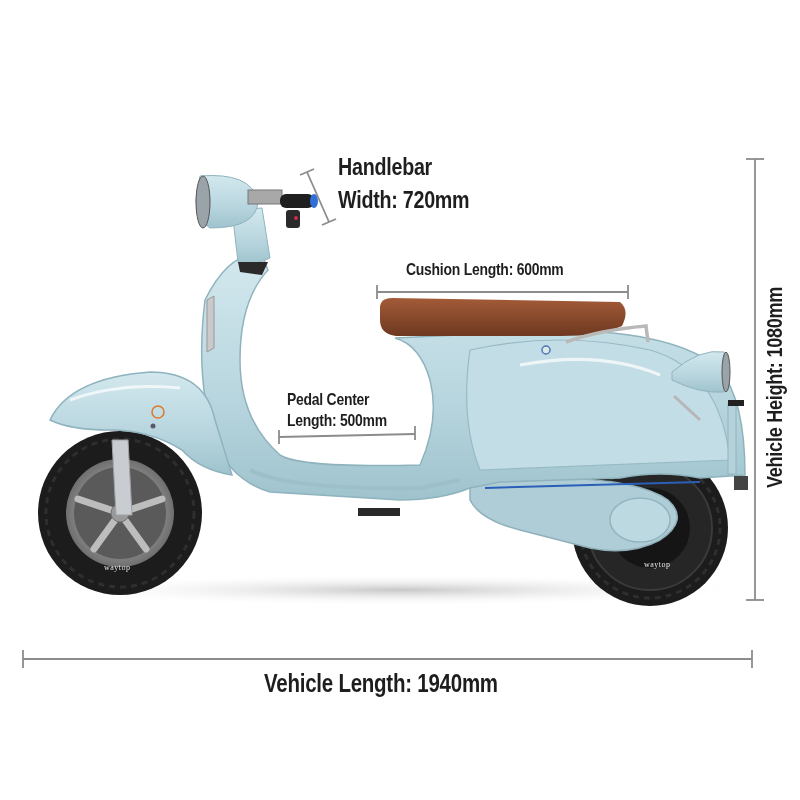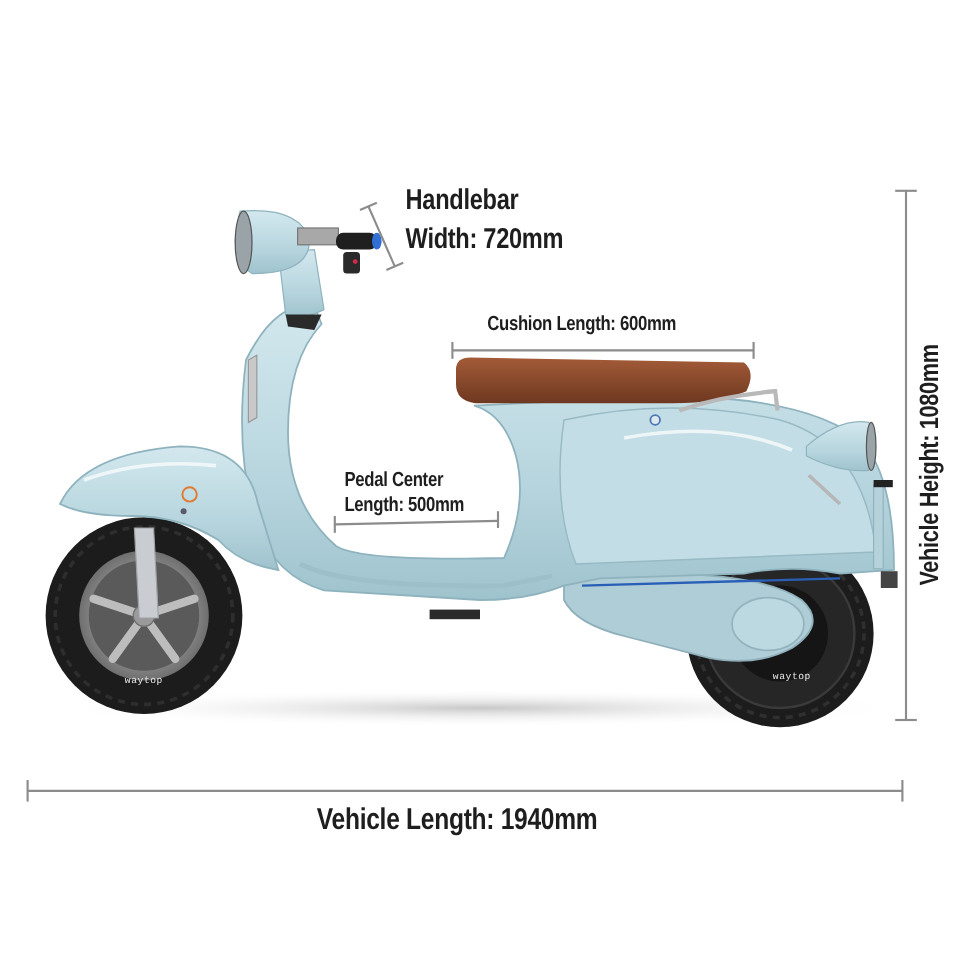--- a/index.html
+++ b/index.html
@@ -9,21 +9,21 @@
     svg.art { position: absolute; left: 0; top: 0; width: 800px; height: 800px; }
     .label { position: absolute; color: #1e1e1e; font-weight: bold;
              font-family: "Liberation Sans Narrow", "Liberation Sans", sans-serif;
              transform-origin: left top; white-space: nowrap; letter-spacing: -0.3px; }
     .lbl-handlebar { left: 338px; top: 150px; font-size: 24px; line-height: 33px; transform: scaleX(0.82); }
     .lbl-cushion   { left: 406px; top: 260px; font-size: 17px; line-height: 20px; transform: scaleX(0.82); }
     .lbl-pedal     { left: 287px; top: 389px; font-size: 17px; line-height: 21px; transform: scaleX(0.82); }
     .lbl-length    { left: 264px; top: 668px; font-size: 25px; line-height: 30px; transform: scaleX(0.82); }
     .lbl-height    { left: 762px; top: 488px; font-size: 22px; line-height: 26px;
                      transform: rotate(-90deg) scaleX(0.82); transform-origin: left top; }
-    .brand { position: absolute; font-family: Liberation Mono, monospace; font-size: 8px;
+    .brand { position: absolute; font-family: Liberation Serif, serif; font-size: 8px;
              color: #e8e8e8; letter-spacing: 0.5px; }
   </style>
 </head>
 <body>
 
 <div class="stage">
 
   <svg class="art" viewBox="0 0 800 800">
     <defs>
       <radialGradient id="shadow" cx="50%" cy="50%" r="50%">

